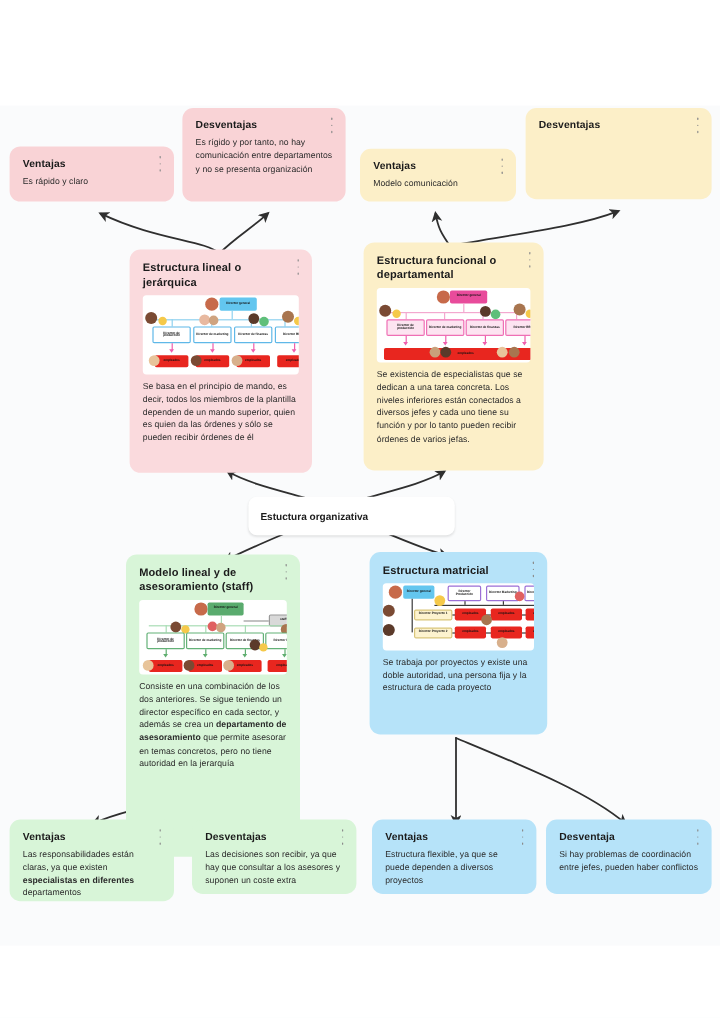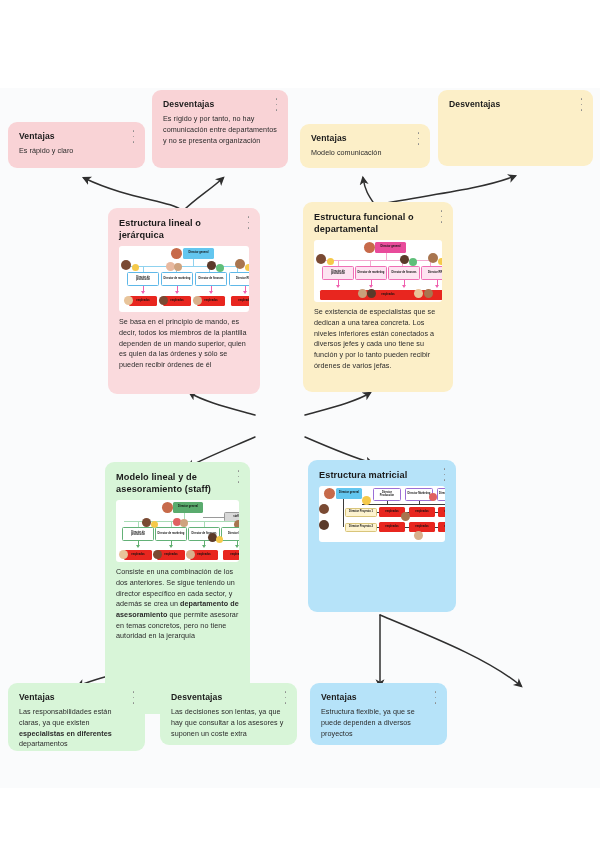--- a/index.html
+++ b/index.html
@@ -243,20 +243,24 @@
       <div class="lbl emp-wide" style="left:6px;top:50px;width:136px;height:10px;">empleados</div>
       <div class="av" style="left:44px;top:49px;width:9px;height:9px;background:#c9a07a;"></div>
       <div class="av" style="left:53px;top:49px;width:9px;height:9px;background:#5b3a2a;"></div>
       <div class="av" style="left:100px;top:49px;width:9px;height:9px;background:#e8c49a;"></div>
       <div class="av" style="left:110px;top:49px;width:9px;height:9px;background:#a8754f;"></div>
     </div>
 
     <div class="n-body">Se existencia de especialistas que se dedican a una tarea concreta. Los niveles inferiores están conectados a diversos jefes y cada uno tiene su función y por lo tanto pueden recibir órdenes de varios jefas.</div>
   </div>
 
+  <div class="center-node" style="left:207px;top:414px;width:140px;height:22px;">
+    <span>Estuctura organizativa</span>
+    <span class="dots" style="top:5px;right:7px;"><i></i><i></i><i></i></span>
+  </div>
 
   <div class="node green" style="left:105px;top:462px;width:145px;height:252px;">
     <span class="dots">
         <i></i>
         <i></i>
         <i></i>
       </span>
     <div class="n-title big">Modelo lineal y de asesoramiento (staff)</div>
 
     <div class="chart" style="height:62px;">
@@ -333,46 +337,56 @@
       <div class="lbl emp-red" style="left:119px;top:36px;width:26px;height:10px;">empleados</div>
       <div class="av" style="left:0px;top:18px;width:10px;height:10px;background:#7a4a33;"></div>
       <div class="av" style="left:0px;top:34px;width:10px;height:10px;background:#5b3a2a;"></div>
       <div class="av" style="left:43px;top:10px;width:9px;height:9px;background:#f5c94a;"></div>
       <div class="av" style="left:110px;top:7px;width:8px;height:8px;background:#e06060;"></div>
 
       <div class="av" style="left:82px;top:26px;width:9px;height:9px;background:#a8754f;"></div>
       <div class="av" style="left:95px;top:45px;width:9px;height:9px;background:#d8b08c;"></div>
     </div>
 
+    <div class="n-body">Se trabaja por proyectos y existe una doble autoridad, una persona fija y la estructura de cada proyecto</div>
   </div>
 
   <div class="node green" style="left:8px;top:683px;width:137px;height:68px;">
     <span class="dots">
         <i></i>
         <i></i>
         <i></i>
       </span>
     <div class="n-title">Ventajas</div>
     <div class="n-body"><span>Las responsabilidades están claras, ya que existen </span><b>especialistas en diferentes</b><span> departamentos</span></div>
   </div>
 
   <div class="node green" style="left:160px;top:683px;width:137px;height:62px;">
     <span class="dots">
         <i></i>
         <i></i>
         <i></i>
       </span>
     <div class="n-title">Desventajas</div>
-    <div class="n-body">Las decisiones son lentas, ya que hay que consultar a los asesores y suponen un coste extra</div>
+    <div class="n-body">Las decisiones son recibir, ya que hay que consultar a los asesores y suponen un coste extra</div>
   </div>
 
   <div class="node blue" style="left:310px;top:683px;width:137px;height:62px;">
     <span class="dots">
         <i></i>
         <i></i>
         <i></i>
       </span>
     <div class="n-title">Ventajas</div>
     <div class="n-body">Estructura flexible, ya que se puede dependen a diversos proyectos</div>
   </div>
 
+  <div class="node blue" style="left:455px;top:683px;width:138px;height:62px;">
+    <span class="dots">
+        <i></i>
+        <i></i>
+        <i></i>
+      </span>
+    <div class="n-title">Desventaja</div>
+    <div class="n-body">Si hay problemas de coordinación entre jefes, pueden haber conflictos</div>
+  </div>
 
 </div>
 
 </body></html>

